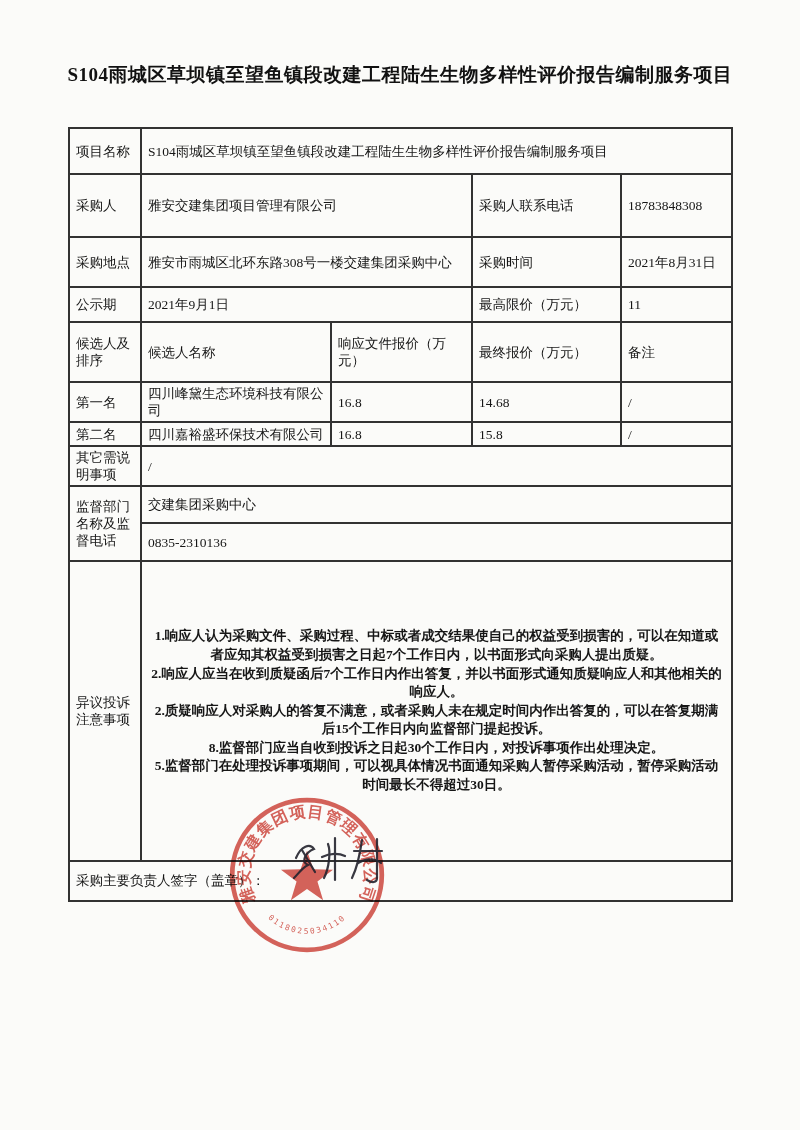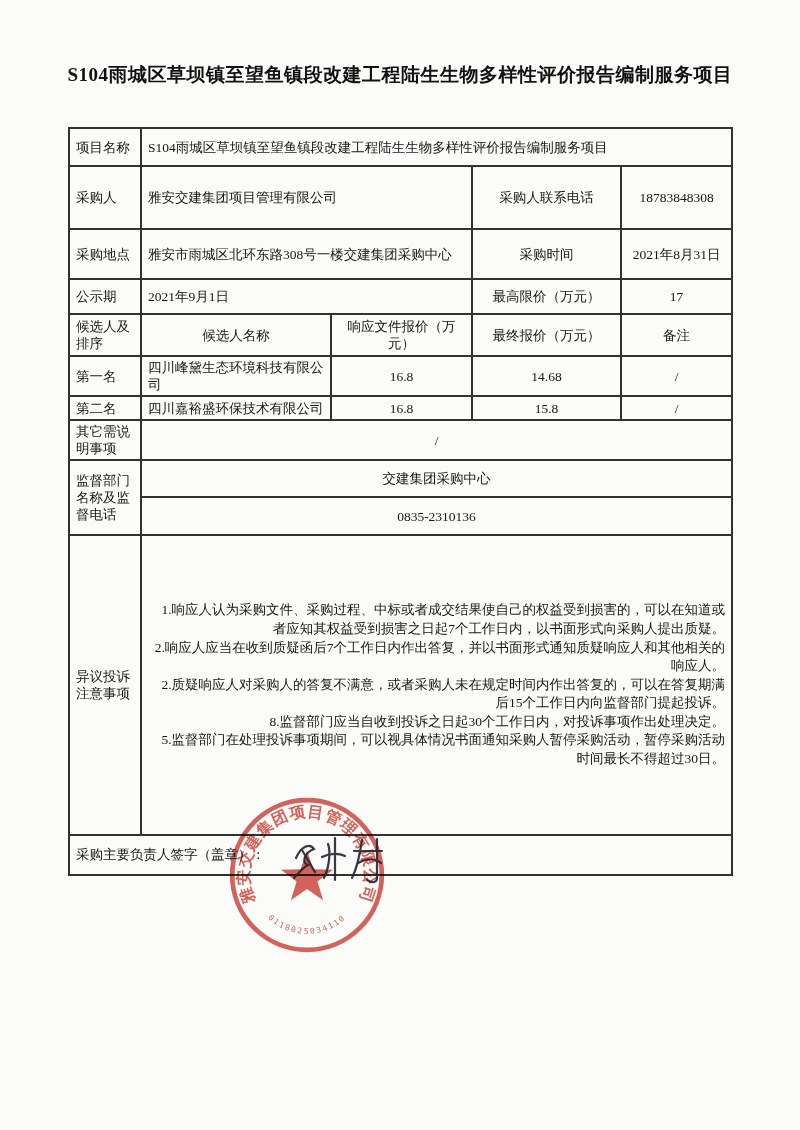--- a/index.html
+++ b/index.html
@@ -21,24 +21,24 @@
     border-collapse:collapse;table-layout:fixed;
     font-size:13.5px;line-height:17px;color:#161616;
   }
   table.main td{
     border:2px solid #323232;
     padding:2px 6px;
     vertical-align:middle;
     word-break:break-all;
   }
   .lab{padding:2px 4px;}
-  .ctr{text-align:center;}
+  .ctr{}
   .val{text-align:left;}
   .notice-cell{padding:6px 10px;line-height:18.6px;}
-  .notice-cell .n-item{text-align:right;}
+  .notice-cell .n-item{text-align:center;font-weight:bold;}
   .sig-cell{padding:2px 6px;font-family:Liberation Mono, monospace;}
   .seal{
     position:absolute;left:228px;top:795px;width:158px;height:160px;
     opacity:0.84;mix-blend-mode:multiply;pointer-events:none;
   }
   .handwriting{
     position:absolute;left:288px;top:830px;width:112px;height:58px;
     pointer-events:none;
   }
 </style>
@@ -49,43 +49,43 @@
 
 <table class="main">
   <colgroup>
     <col style="width:72px">
       <col style="width:190px">
       <col style="width:141px">
     <col style="width:149px">
       <col style="width:111px">
   </colgroup>
   <tbody>
-      <tr style="height:38px">
+      <tr style="height:46px">
     <td class="lab">项目名称</td>
     <td class="val" colspan="4">S104雨城区草坝镇至望鱼镇段改建工程陆生生物多样性评价报告编制服务项目</td>
   </tr>
   <tr style="height:63px">
     <td class="lab">采购人</td>
     <td class="val" colspan="2">雅安交建集团项目管理有限公司</td>
     <td class="ctr">采购人联系电话</td>
     <td class="ctr">18783848308</td>
   </tr>
   <tr style="height:50px">
     <td class="lab">采购地点</td>
     <td class="val" colspan="2">雅安市雨城区北环东路308号一楼交建集团采购中心</td>
     <td class="ctr">采购时间</td>
     <td class="ctr">2021年8月31日</td>
   </tr>
   <tr style="height:35px">
     <td class="lab">公示期</td>
     <td class="val" colspan="2">2021年9月1日</td>
     <td class="ctr">最高限价（万元）</td>
-    <td class="ctr">17</td>
+    <td class="ctr">11</td>
   </tr>
-  <tr style="height:42px">
+  <tr style="height:60px">
     <td class="lab">候选人及排序</td>
     <td class="ctr">候选人名称</td>
     <td class="ctr">响应文件报价（万元）</td>
     <td class="ctr">最终报价（万元）</td>
     <td class="ctr">备注</td>
   </tr>
   <tr style="height:25px">
     <td class="lab">第一名</td>
     <td class="val">四川峰黛生态环境科技有限公司</td>
     <td class="ctr">16.8</td>

